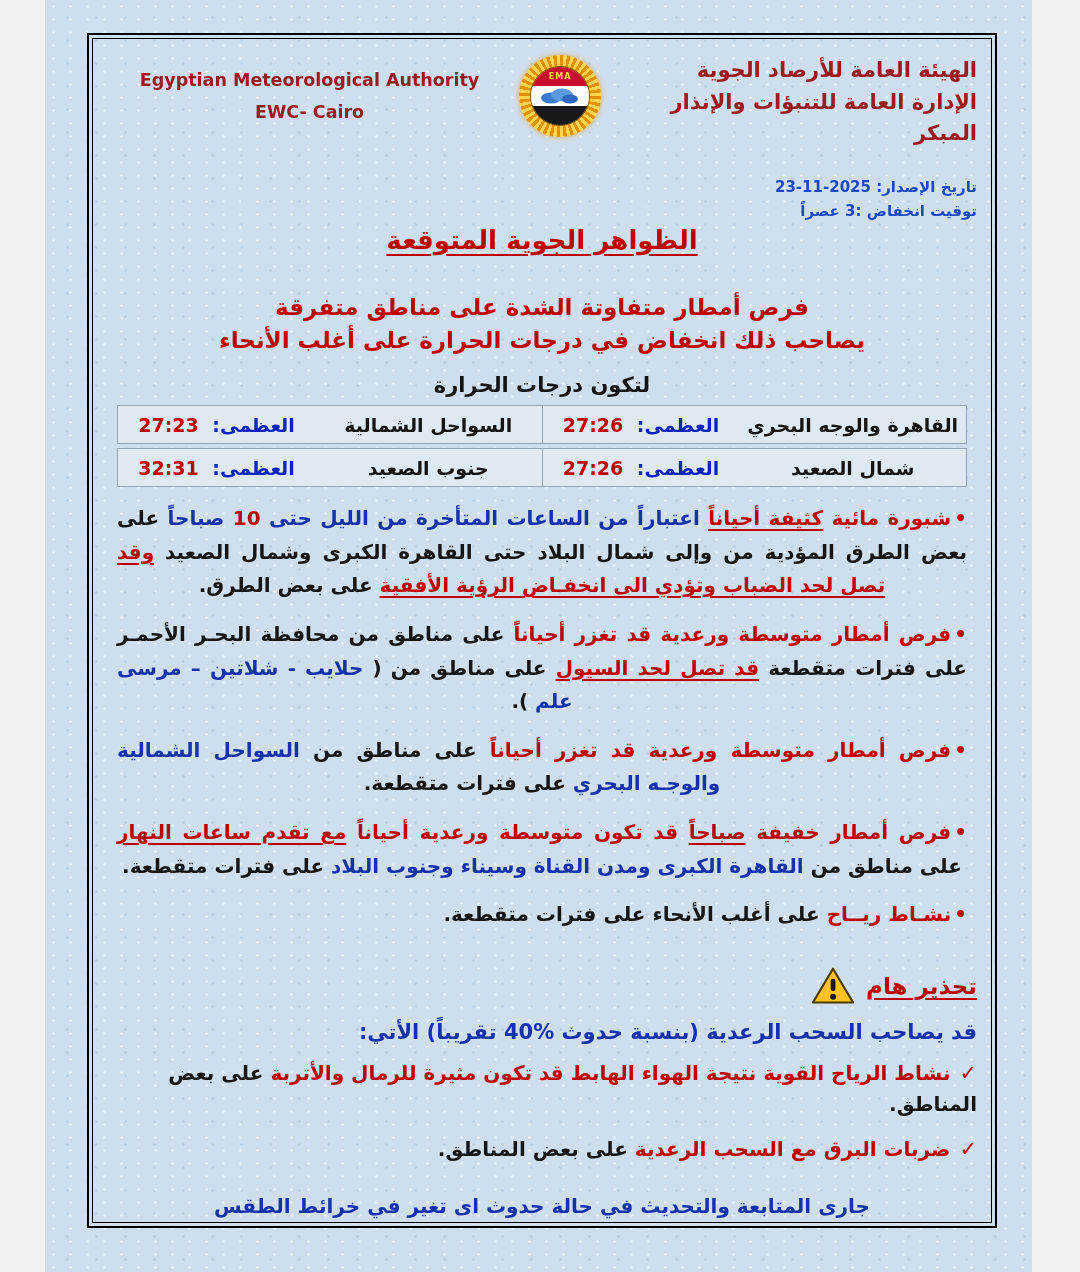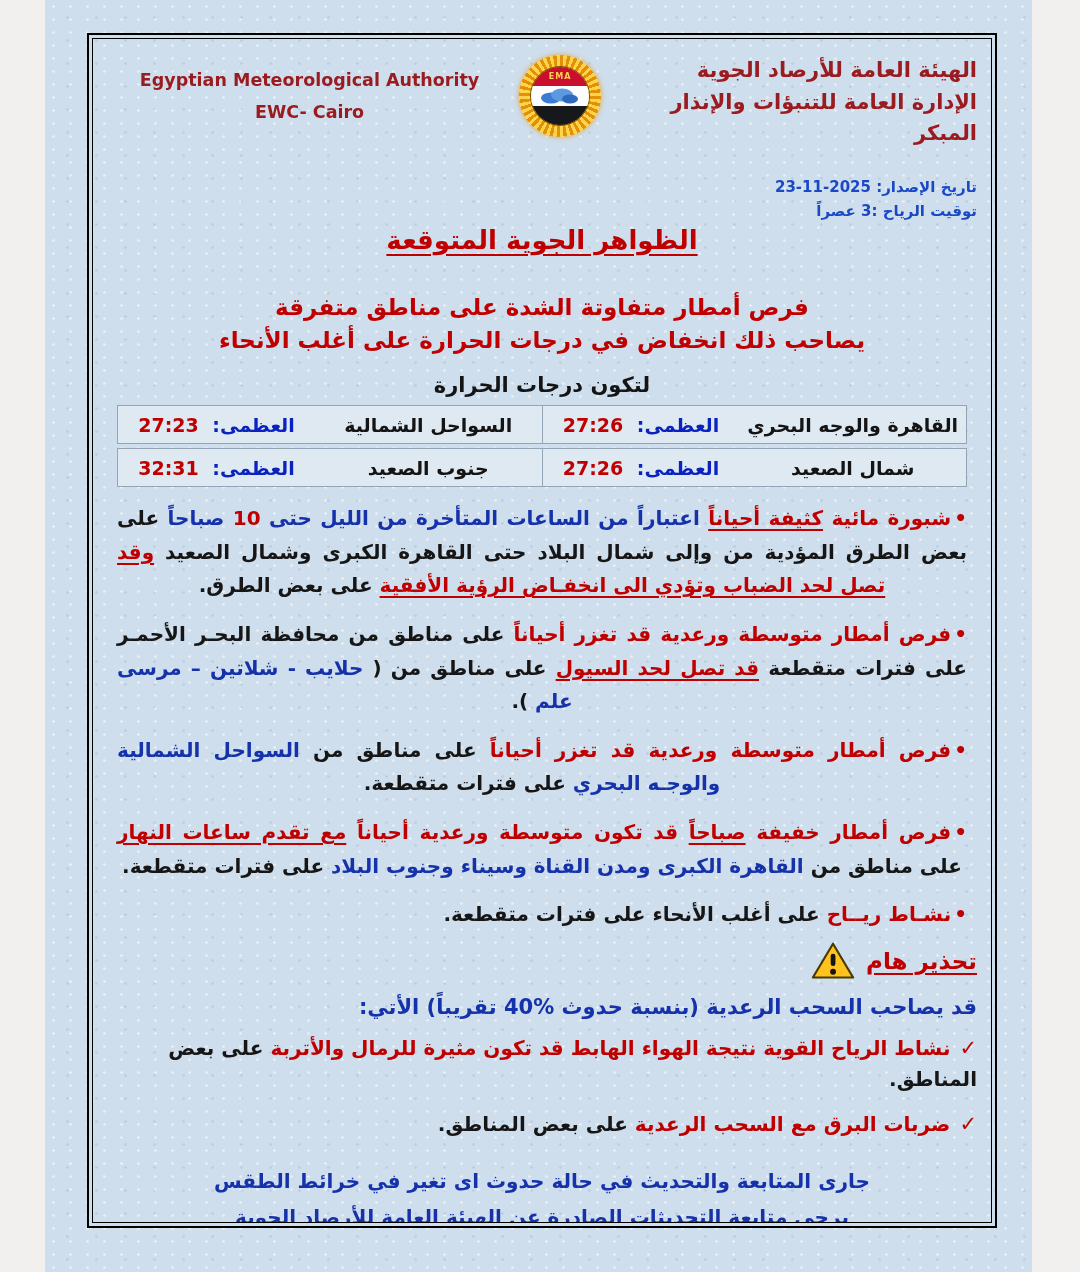--- a/index.html
+++ b/index.html
@@ -68,21 +68,21 @@
   .bullets{padding:0 10px;}
   .bullet{font-size:20px;font-weight:bold;line-height:1.68;color:#161616;
           text-align:justify;text-align-last:center;margin:15px 0 0;}
   .bullet.align-right{text-align:right;text-align-last:right;}
   .marker{color:#c00000;margin-left:3px;}
   .c-red{color:#c00000;}
   .c-blue{color:#1632aa;}
   .c-black{color:#161616;}
   .u{text-decoration:underline;text-decoration-thickness:2px;text-underline-offset:4px;}
   
-  .warn-head{display:flex;align-items:center;gap:10px;margin-top:8px;justify-content:flex-start;}
+  .warn-head{display:flex;align-items:center;gap:10px;margin-top:33px;justify-content:flex-start;}
   .warn-title{color:#c00000;font-size:23px;font-weight:bold;
               text-decoration:underline;text-decoration-thickness:2px;text-underline-offset:4px;}
   .warn-icon{width:46px;height:42px;}
   .warn-intro{color:#1632aa;font-size:21px;font-weight:bold;text-align:right;margin-top:13px;}
   .check{font-size:20px;font-weight:bold;text-align:right;margin-top:13px;line-height:1.55;}
   .check .marker{margin-left:9px;font-size:21px;}
   
   .f-monitor{color:#1632aa;text-align:center;font-size:20px;font-weight:bold;
              margin-top:22px;line-height:1.8;}
 </style>
@@ -92,21 +92,21 @@
 <div class="page">
   <div class="frame">
     <div class="frame-inner">
 
       <div class="hdr">
         <div class="hdr-ar">
           <div>الهيئة العامة للأرصاد الجوية</div>
           <div>الإدارة العامة للتنبؤات والإنذار المبكر</div>
           <div class="dates">
             <div>تاريخ الإصدار: 2025-11-23</div>
-            <div>توقيت الرياح :3 عصراً</div>
+            <div>توقيت انخفاض :3 عصراً</div>
           </div>
         </div>
         <div class="hdr-logo">
           <div class="logo">
             <div class="rays"></div>
             <div class="core">
               <div class="band band-red">
                 <span class="ema">EMA</span>
               </div>
               <div class="band band-white">

